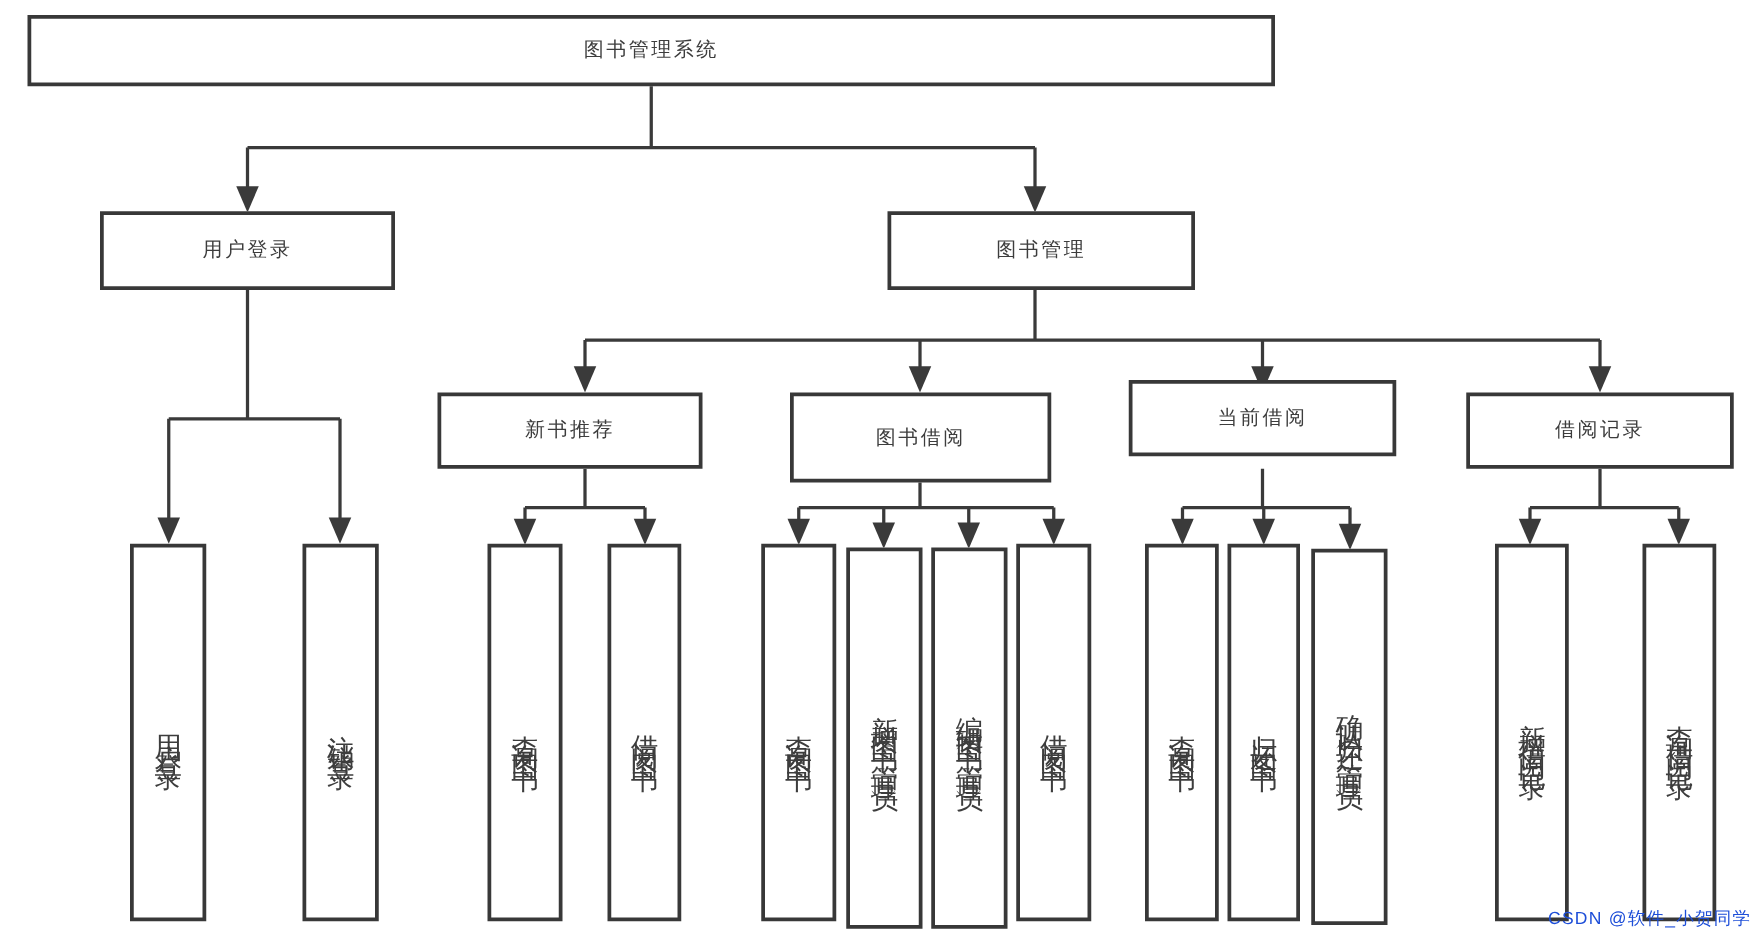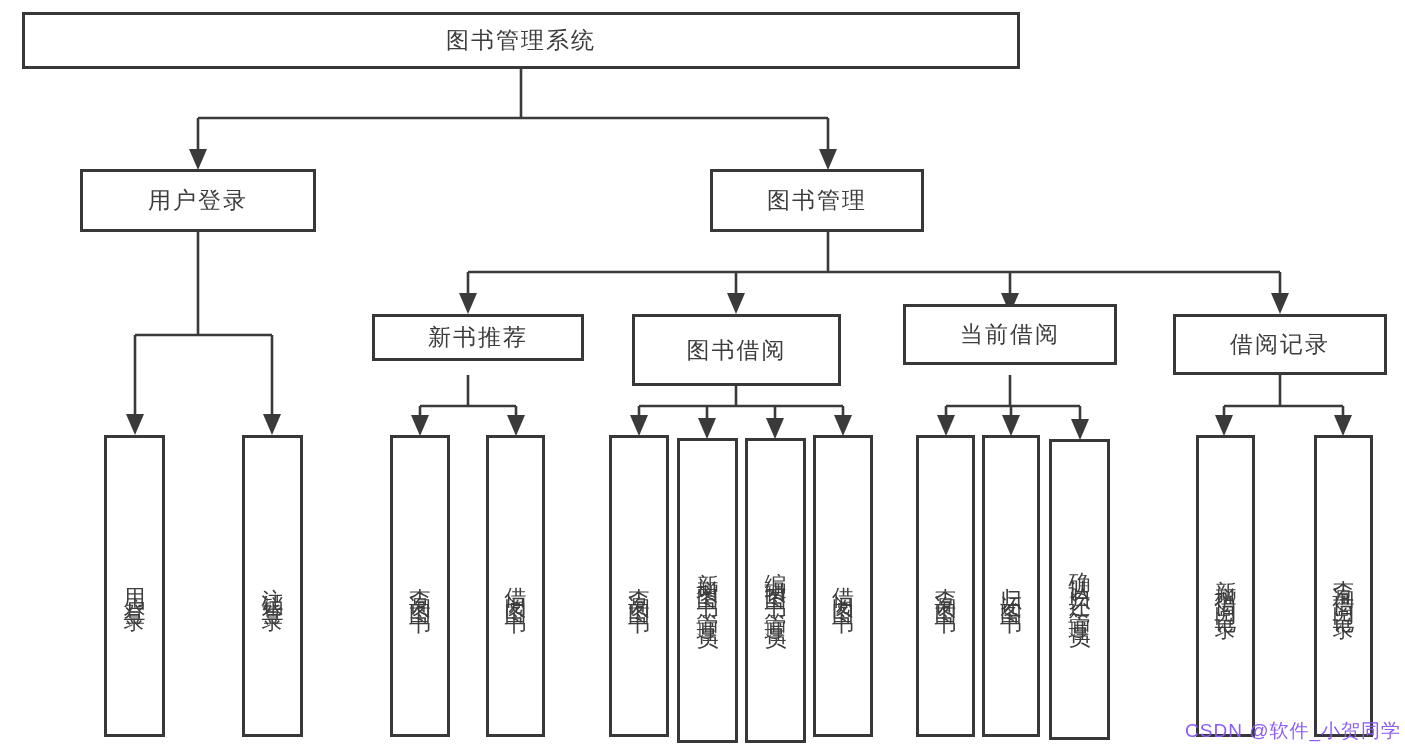--- a/index.html
+++ b/index.html
@@ -34,40 +34,40 @@
     position: absolute;
     box-sizing: border-box;
     border: 3px solid #383838;
     background: #ffffff;
     display: flex;
     align-items: center;
     justify-content: center;
     color: #3d3d3d;
   }
   .box.h {
-    font-size: 23px;
+    font-size: 16px;
     letter-spacing: 2px;
     align-items: center;
   }
   .box.v {
     font-size: 22px;
   }
   .box.v .lbl {
     writing-mode: vertical-rl;
     text-orientation: mixed;
     letter-spacing: 8px;
     line-height: 1;
     white-space: nowrap;
   }
   .watermark {
     position: absolute;
     right: 4px;
     bottom: 3px;
-    font-size: 19px;
-    color: #8b5cf6;
+    font-size: 14px;
+    color: #1d4ed8;
     letter-spacing: 1px;
     z-index: 10;
   }
 </style>
 </head>
 <body>
 
 <div class="stage">
 
   <svg class="wires" width="1405" height="747" viewBox="0 0 1405 747" xmlns="http://www.w3.org/2000/svg">
@@ -100,25 +100,25 @@
     <polygon class="head" points="1334,415 1352,415 1343,436"></polygon>
   </svg>
 
   <div class="box h" style="left:22px;top:12px;width:998px;height:57px">
     <span class="lbl">图书管理系统</span>
   </div>
 
   <div class="box h" style="left:80px;top:169px;width:236px;height:63px">
     <span class="lbl">用户登录</span>
   </div>
-  <div class="box h" style="left:710px;top:169px;width:214px;height:63px">
+  <div class="box h" style="left:710px;top:169px;width:246px;height:63px">
     <span class="lbl">图书管理</span>
   </div>
 
-  <div class="box h" style="left:372px;top:314px;width:212px;height:47px">
+  <div class="box h" style="left:350px;top:314px;width:212px;height:61px">
     <span class="lbl">新书推荐</span>
   </div>
   <div class="box h" style="left:632px;top:314px;width:209px;height:72px">
     <span class="lbl">图书借阅</span>
   </div>
   <div class="box h" style="left:903px;top:304px;width:214px;height:61px">
     <span class="lbl">当前借阅</span>
   </div>
   <div class="box h" style="left:1173px;top:314px;width:214px;height:61px">
     <span class="lbl">借阅记录</span>

